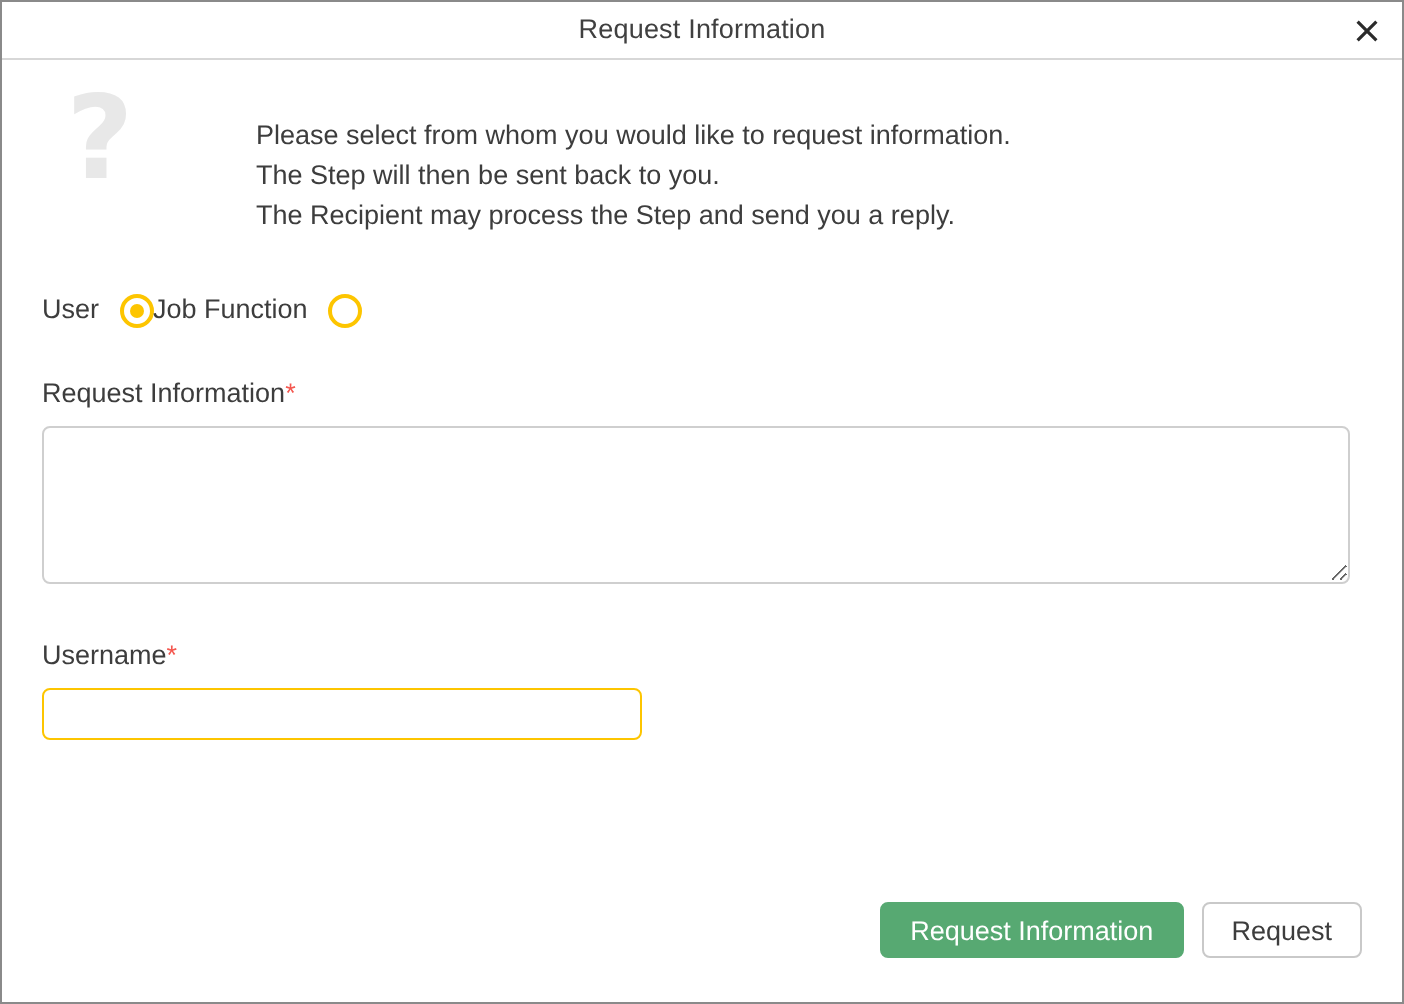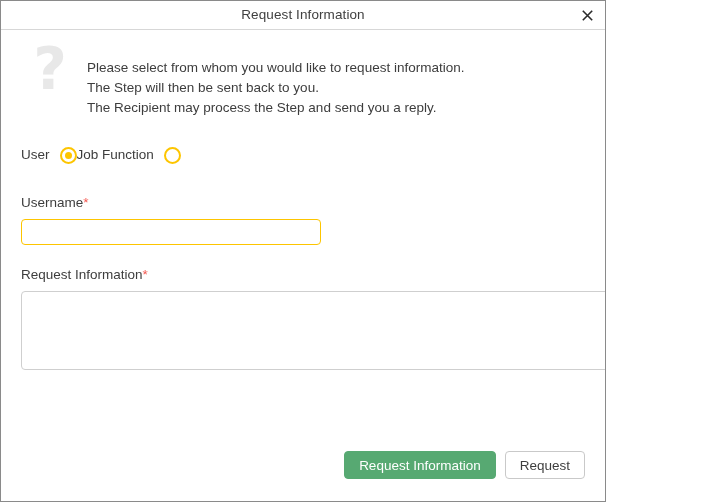--- a/index.html
+++ b/index.html
@@ -10,21 +10,21 @@
   body {
     width: 702px;
     height: 502px;
     font-family: "Liberation Sans", sans-serif;
     -webkit-font-smoothing: antialiased;
   }
 
   .dialog {
     position: relative;
     box-sizing: border-box;
-    width: 606px;
+    width: 702px;
     height: 502px;
     background: #ffffff;
     border: 1px solid #8a8a8a;
     display: flex;
     flex-direction: column;
     overflow: hidden;
   }
 
   
   .titlebar {
@@ -66,20 +66,21 @@
   .dialog-body {
     flex: 1 1 auto;
     position: relative;
     padding: 0;
   }
 
   .message-row {
     display: flex;
     align-items: flex-start;
     padding: 18px 20px 0 20px;
+    gap: 41px;
   }
   .qmark {
     width: 58px;
     flex: 0 0 58px;
     text-align: center;
     font-size: 58px;
     line-height: 58px;
     color: #e8e8e8;
     font-family: "DejaVu Sans", sans-serif;
     font-weight: 700;
@@ -246,34 +247,34 @@
       <label class="radio-group">
         <span class="radio-label">User</span>
         <span class="radio-mark checked"></span>
       </label>
       <label class="radio-group">
         <span class="radio-label">Job Function</span>
         <span class="radio-mark"></span>
       </label>
     </div>
 
+    <div class="field-block request-block">
+      <div class="field-label">
+        <span>Request Information</span><span class="req-star">*</span>
+      </div>
+      <textarea class="text-area" style=""></textarea>
+    </div>
+
     <div class="field-block username-block">
       <div class="field-label">
         <span>Username</span><span class="req-star">*</span>
       </div>
       <input class="text-input" type="text" value="" style="">
     </div>
 
-    <div class="field-block request-block">
-      <div class="field-label">
-        <span>Request Information</span><span class="req-star">*</span>
-      </div>
-      <textarea class="text-area" style=""></textarea>
-    </div>
-
   </div>
 
   <div class="dialog-footer">
     <div class="btn btn-primary">Request Information</div>
     <div class="btn btn-secondary">Request</div>
   </div>
 
 </div>
 
 </body></html>

